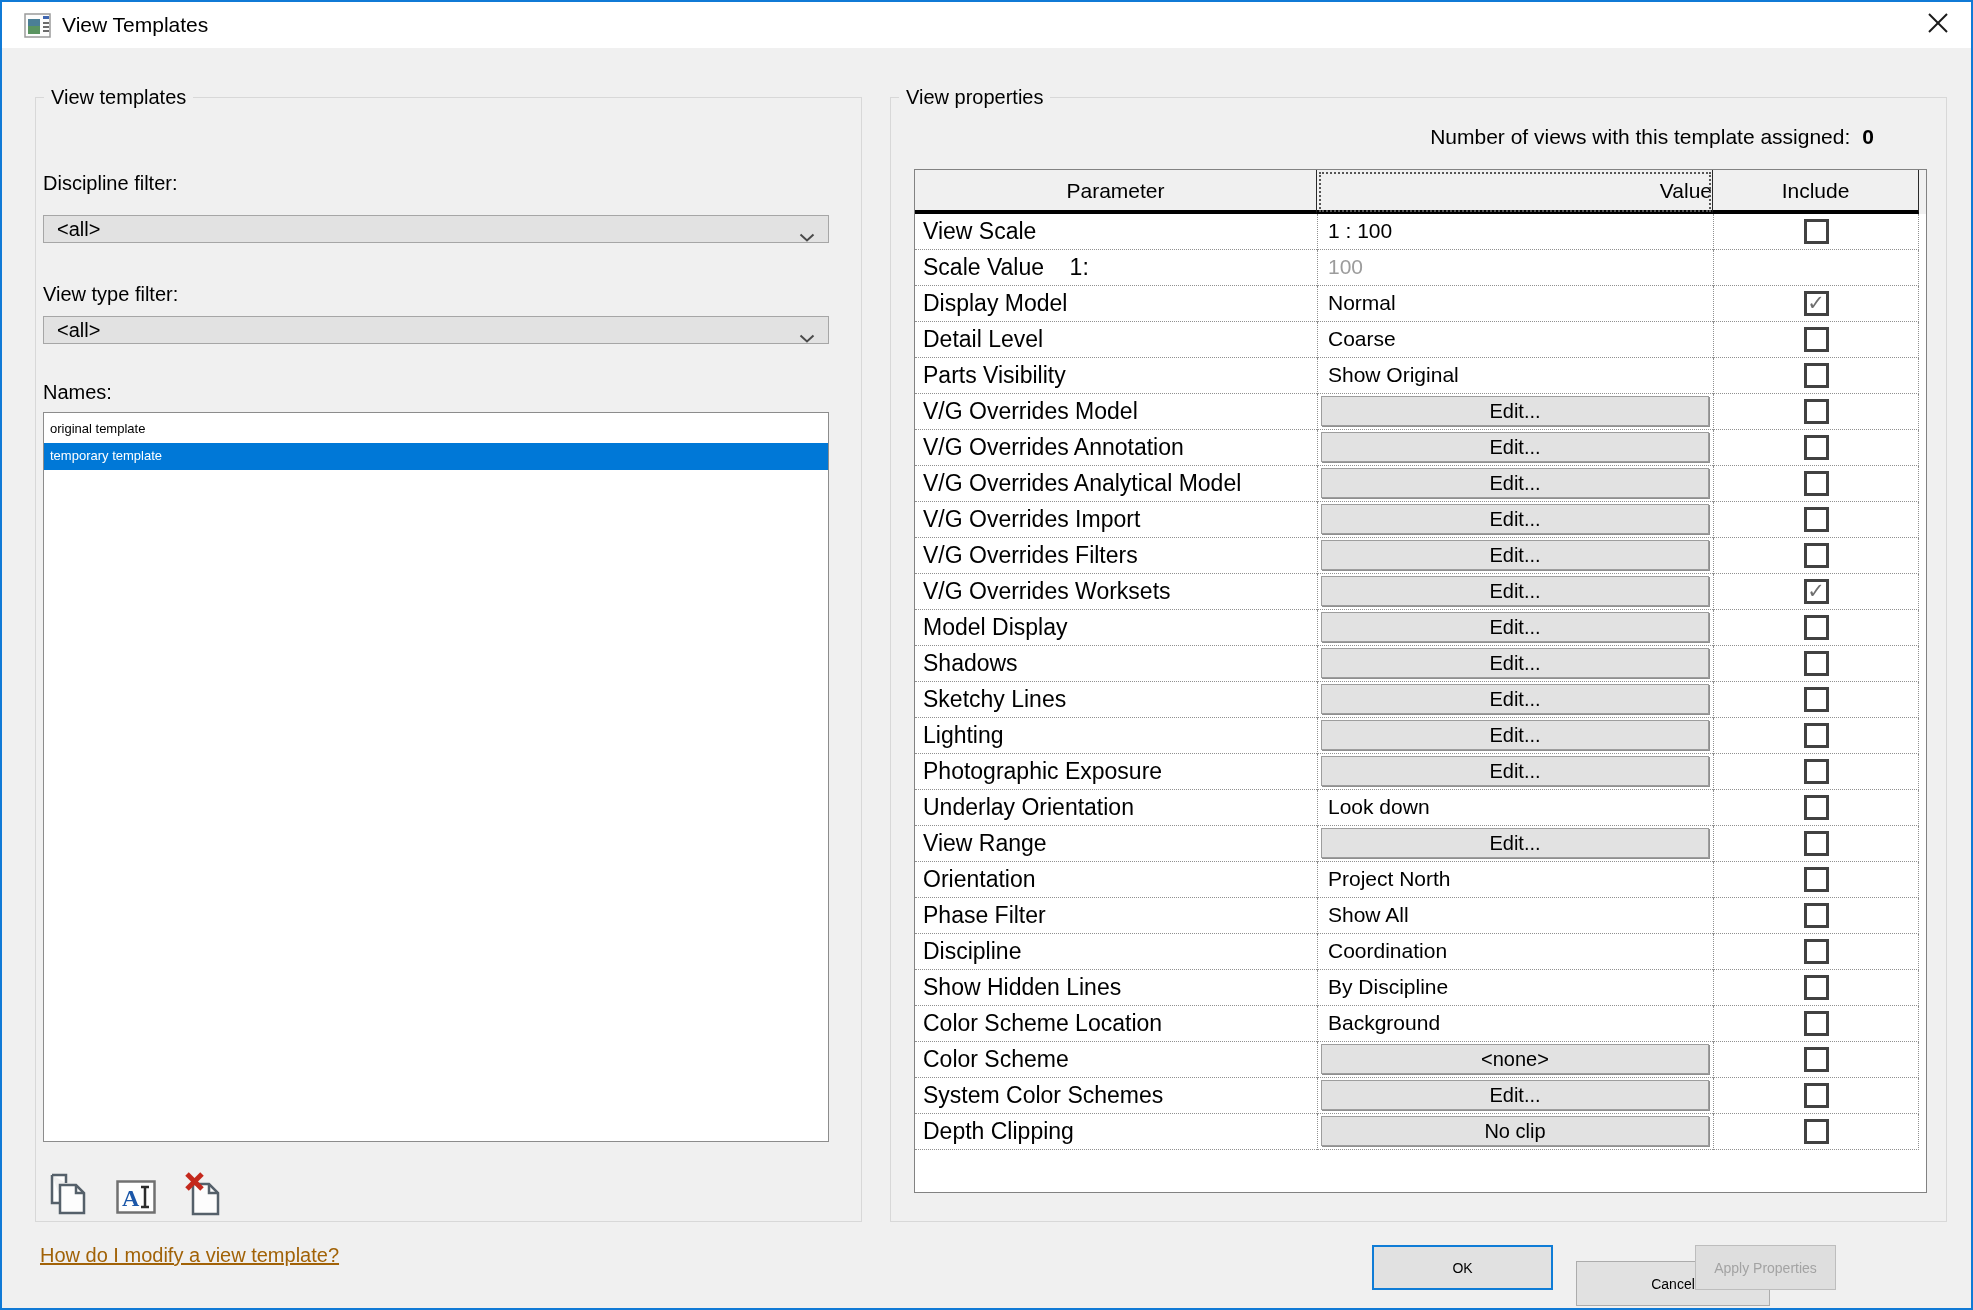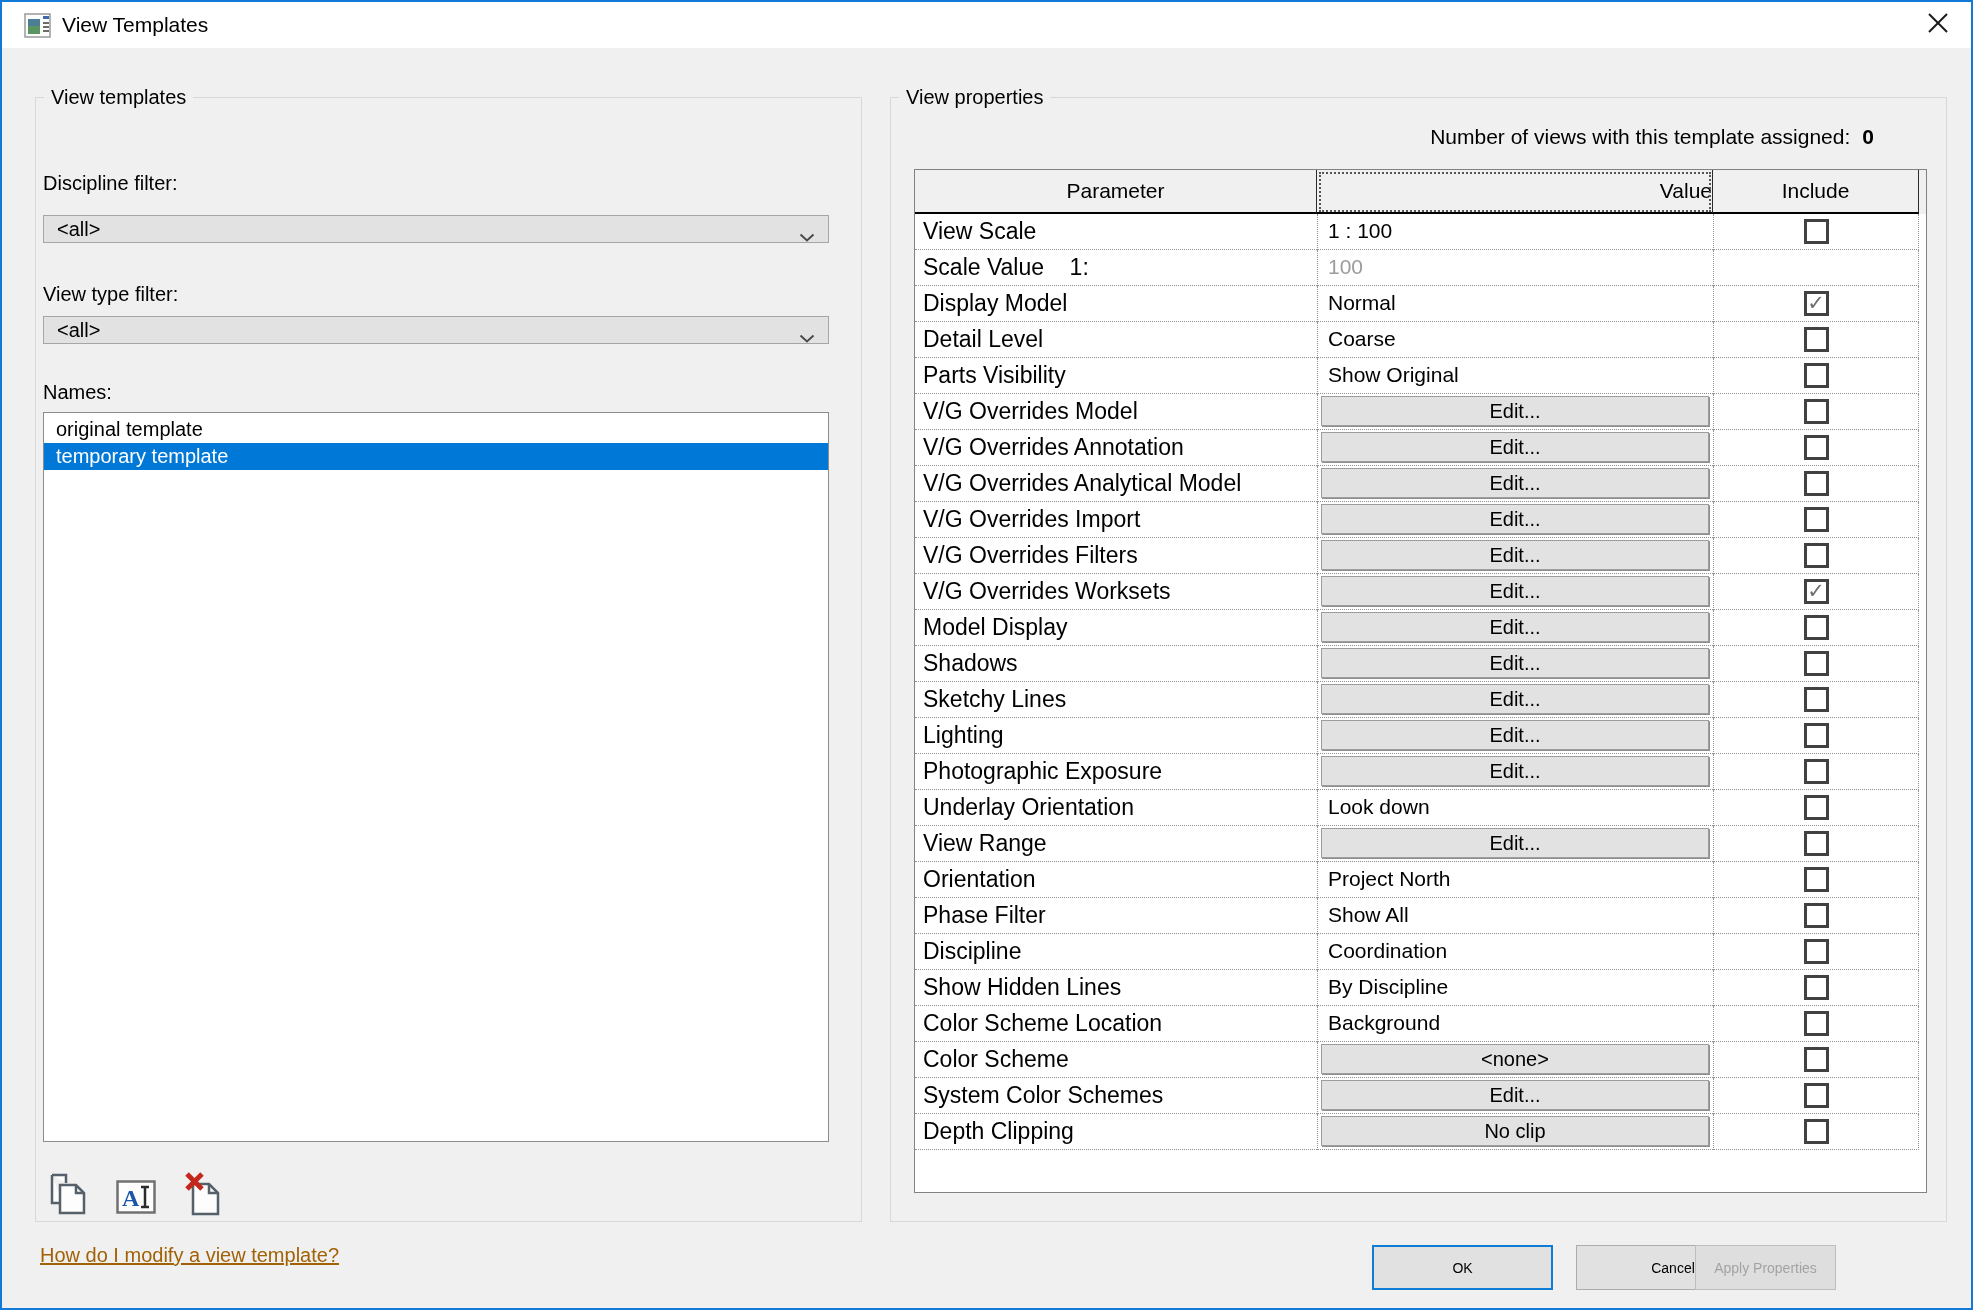--- a/index.html
+++ b/index.html
@@ -27,36 +27,36 @@
 
   
   .field-label { position:absolute; font-size:20px; color:#000; }
   .combo { position:absolute; height:28px; width:786px; background:#e2e2e2;
            border:1px solid #a6a6a6; display:flex; align-items:center; }
   .combo .val { padding-left:13px; font-size:20px; color:#000; }
   .combo svg { position:absolute; right:13px; top:17px; }
 
   .listbox { position:absolute; left:7px; top:314px; width:786px; height:730px;
              background:#fff; border:1px solid #8c8c8c; padding-top:3px; overflow:hidden; }
-  .list-item { height:27px; line-height:26px; font-size:20px; color:#000; padding-left:12px;
+  .list-item { height:27px; line-height:26px; font-size:13px; color:#000; padding-left:6px;
                white-space:nowrap; }
   .list-item.selected { background:#0078d7; color:#fff; }
 
   .tool-btn { position:absolute; cursor:default; }
 
   
   .assigned { position:absolute; left:1100px; top:77px; width:772px; text-align:right;
               font-size:21px; color:#000; }
   .assigned b { margin-left:12px; font-weight:bold; }
 
   .gridwrap { position:absolute; left:912px; top:121px; width:1013px; height:1024px;
               background:#fff; border:1px solid #828282; overflow:hidden; }
   .ghead { display:flex; height:44px; background:#f0f0f0; }
   .hcell { font-size:21px; color:#000; text-align:center; line-height:42px;
-           border-bottom:2px solid #000000; border-right:1px solid #2b2b2b; }
+           border-bottom:4px solid #000000; border-right:1px solid #2b2b2b; }
   .hcell.hp { width:402px; }
   .hcell.hv { width:396px; outline:2px dotted #555; outline-offset:-4px;text-align:right; }
   .hcell.hi { width:206px; }
 
   .tr { display:flex; height:36px; }
   .td { border-bottom:1px dotted #909090; height:36px; }
   .td.p { width:402px; font-size:23px; line-height:34px; padding-left:8px;
           white-space:pre; overflow:hidden; color:#000; }
   .td.v { width:396px; position:relative; border-left:1px dotted #909090; }
   .td.i { width:206px; border-left:1px dotted #909090; border-right:1px dotted #909090;
@@ -72,21 +72,21 @@
   .checkbox .mark { font-size:21px; font-weight:bold; color:#6e6e6e; line-height:19px;
                     margin-top:-2px; }
 
   
   .help-link { position:absolute; left:38px; top:1196px; font-size:20px; color:#a16207;
                text-decoration:underline; cursor:pointer; }
   .dlg-btn { position:absolute; top:1197px; height:45px; background:#e1e1e1;
              border:1px solid #acacac; font-family:"Liberation Sans","DejaVu Sans",sans-serif;
              font-size:14px; color:#000; text-align:center; }
   .btn-ok { left:1370px; width:181px; border:2px solid #0f7cd6; }
-  .btn-cancel { left:1574px; width:194px; }
+  .btn-cancel { left:1574px; width:194px;margin-top:16px; }
   .btn-apply { left:1693px; width:141px; background:#dedede; border-color:#bdbdbd; color:#a3a3a3; }
 </style>
 </head>
 <body>
 
 <div class="window">
 
   <div class="titlebar">
     <span class="app-icon">
       <svg width="30" height="26" viewBox="0 0 30 26">

